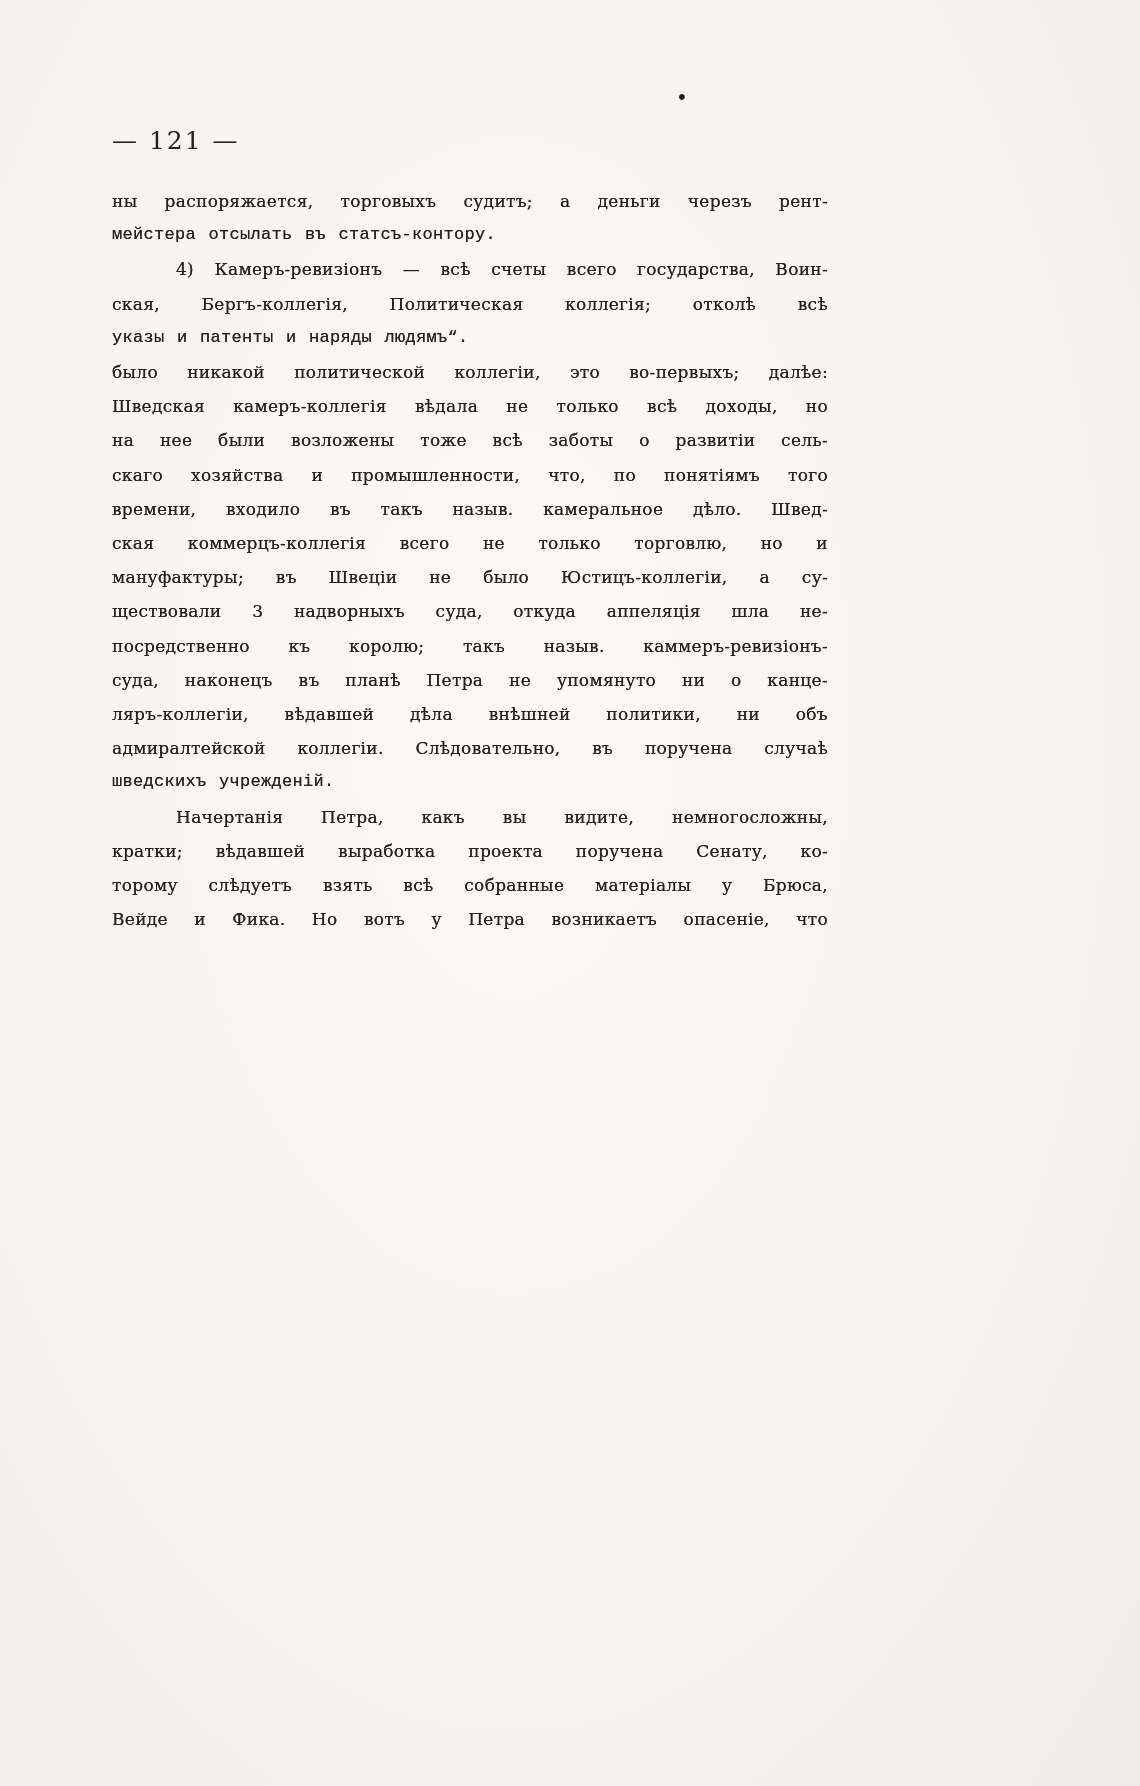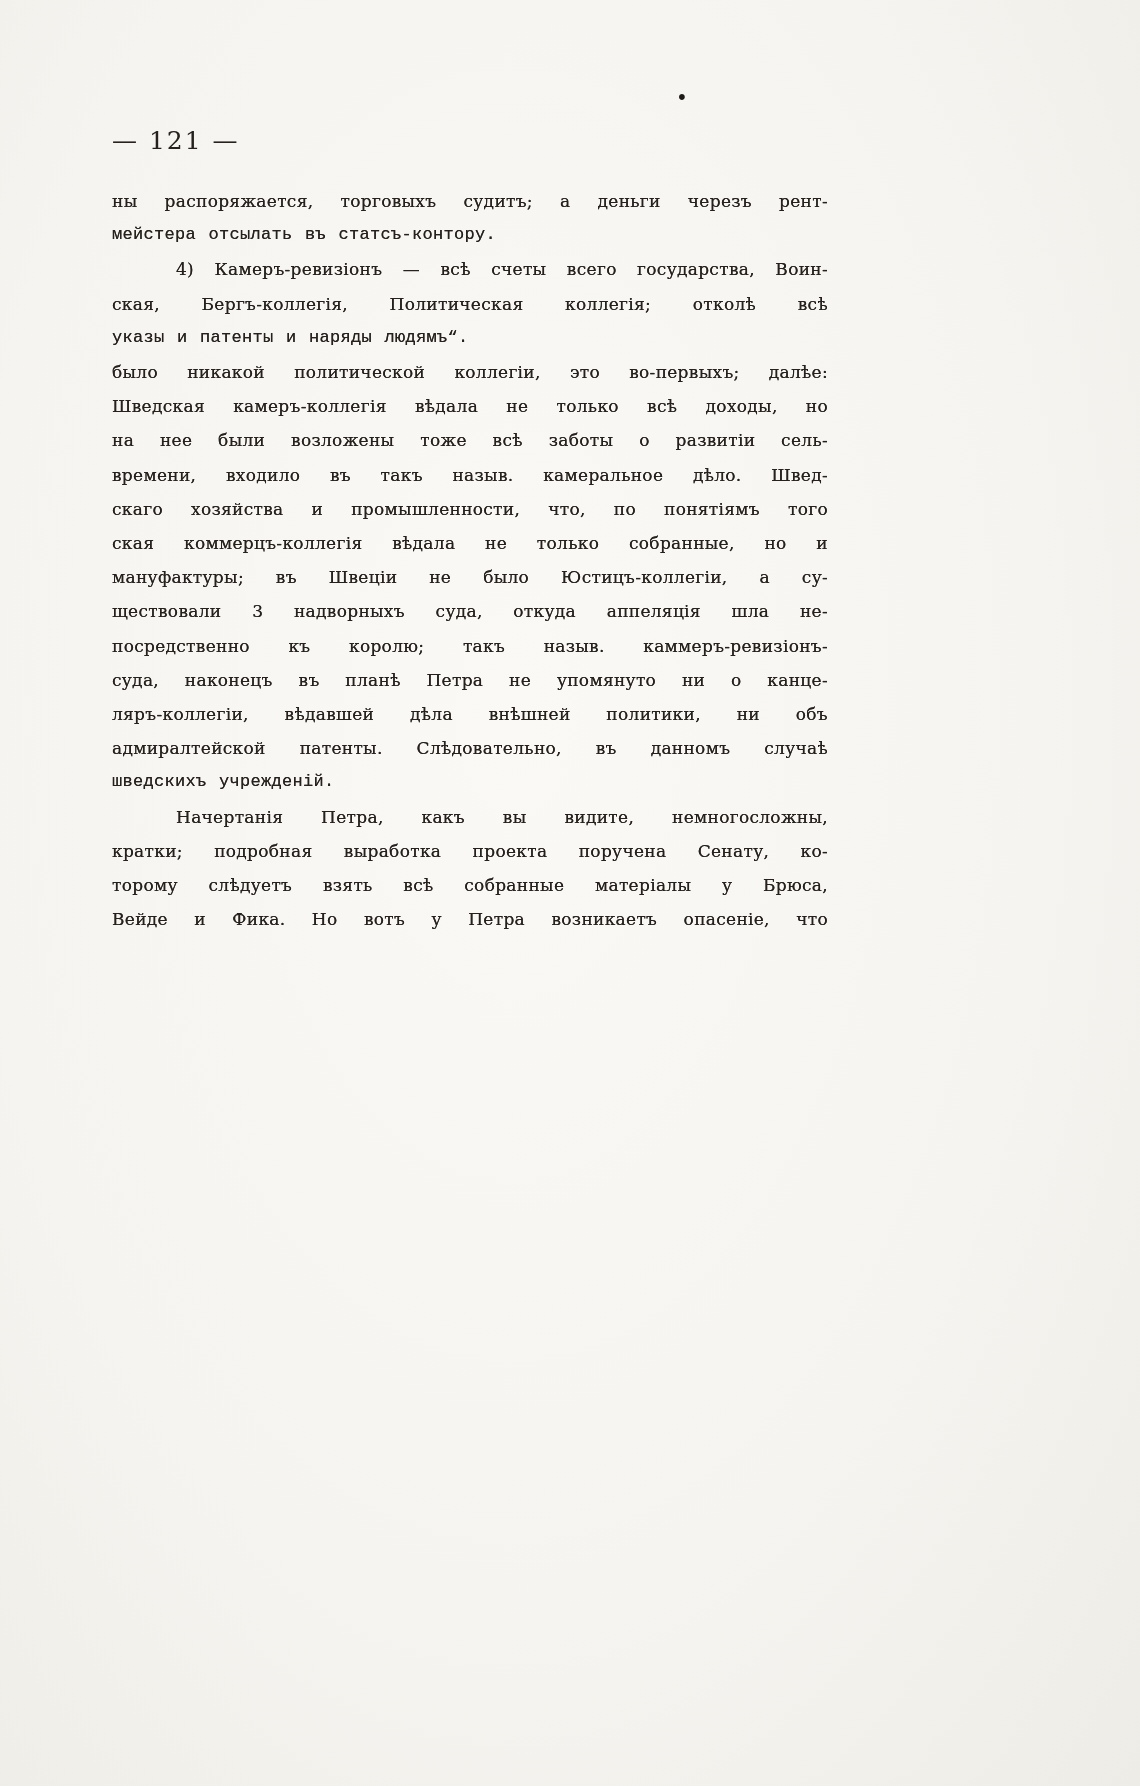--- a/index.html
+++ b/index.html
@@ -78,31 +78,31 @@
       </div>
       <div class="paragraph">
         <div class="line indent">4) Камеръ-ревизіонъ — всѣ счеты всего государства, Воин-</div>
         <div class="line">ская, Бергъ-коллегія, Политическая коллегія; отколѣ всѣ</div>
         <div class="line last">указы и патенты и наряды людямъ“.</div>
       </div>
       <div class="paragraph">
         <div class="line">было никакой политической коллегіи, это во-первыхъ; далѣе:</div>
         <div class="line">Шведская камеръ-коллегія вѣдала не только всѣ доходы, но</div>
         <div class="line">на нее были возложены тоже всѣ заботы о развитіи сель-</div>
+        <div class="line">скаго хозяйства и промышленности, что, по понятіямъ того</div>
         <div class="line">времени, входило въ такъ назыв. камеральное дѣло. Швед-</div>
-        <div class="line">скаго хозяйства и промышленности, что, по понятіямъ того</div>
-        <div class="line">ская коммерцъ-коллегія вѣдала не только собранные, но и</div>
+        <div class="line">ская коммерцъ-коллегія всего не только торговлю, но и</div>
         <div class="line">мануфактуры; въ Швеціи не было Юстицъ-коллегіи, а су-</div>
         <div class="line">ществовали 3 надворныхъ суда, откуда аппеляція шла не-</div>
         <div class="line">посредственно къ королю; такъ назыв. каммеръ-ревизіонъ-</div>
         <div class="line">суда, наконецъ въ планѣ Петра не упомянуто ни о канце-</div>
         <div class="line">ляръ-коллегіи, вѣдавшей дѣла внѣшней политики, ни объ</div>
-        <div class="line">адмиралтейской патенты. Слѣдовательно, въ данномъ случаѣ</div>
+        <div class="line">адмиралтейской коллегіи. Слѣдовательно, въ поручена случаѣ</div>
         <div class="line last">шведскихъ учрежденій.</div>
       </div>
       <div class="paragraph">
         <div class="line indent">Начертанія Петра, какъ вы видите, немногосложны,</div>
-        <div class="line">кратки; подробная выработка проекта поручена Сенату, ко-</div>
+        <div class="line">кратки; вѣдавшей выработка проекта поручена Сенату, ко-</div>
         <div class="line">торому слѣдуетъ взять всѣ собранные матеріалы у Брюса,</div>
         <div class="line">Вейде и Фика. Но вотъ у Петра возникаетъ опасеніе, что</div>
       </div>
     </div>
 </div>
 
 </body></html>

